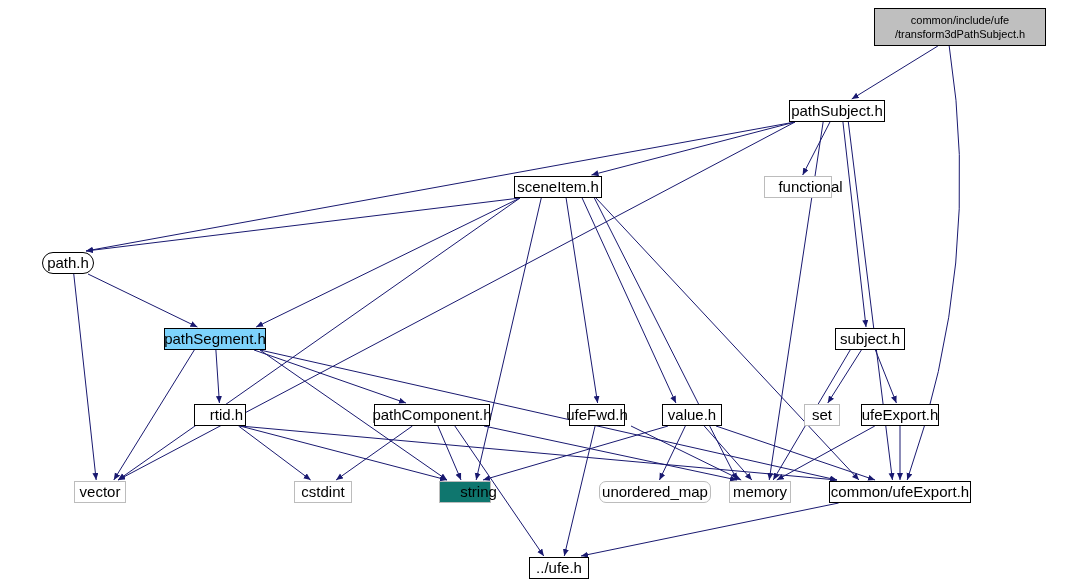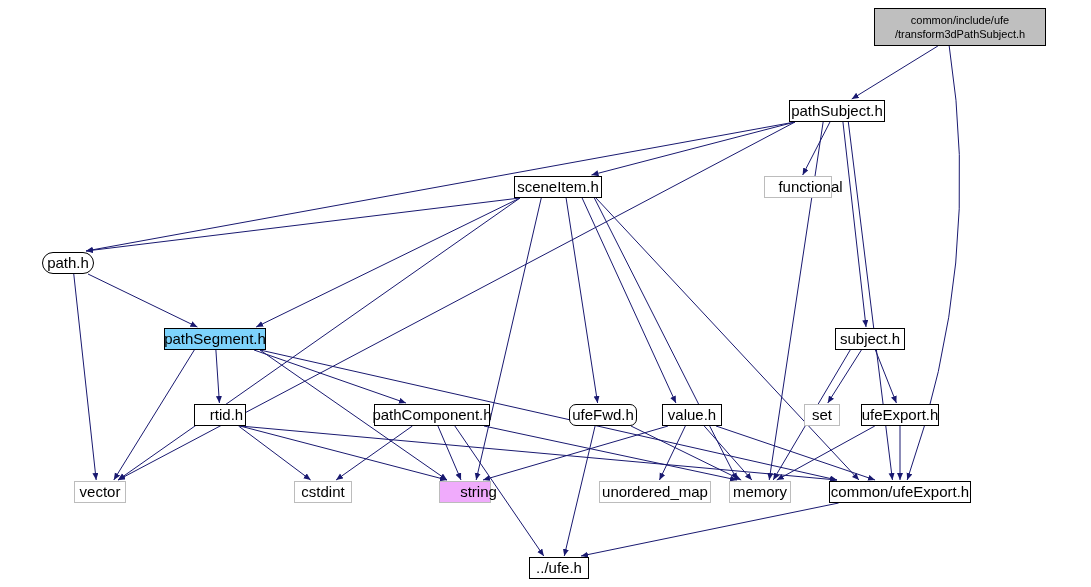--- a/index.html
+++ b/index.html
@@ -74,24 +74,24 @@
 <div class="node main" style="left: 874px; top: 8px; width: 172px; height: 38px; border-color: rgb(0, 0, 0); background: rgb(191, 191, 191);">common/include/ufe
 /transform3dPathSubject.h</div>
     <div class="node header" style="left: 789px; top: 100px; width: 96px; height: 22px; border-color: rgb(0, 0, 0); background: rgb(255, 255, 255);">pathSubject.h</div>
     <div class="node system" style="left: 764px; top: 176px; width: 68px; height: 22px; border-color: rgb(188, 188, 188); background: rgb(255, 255, 255); padding-left: 28px;">functional</div>
     <div class="node header" style="left: 514px; top: 176px; width: 88px; height: 22px; border-color: rgb(0, 0, 0); background: rgb(255, 255, 255);">sceneItem.h</div>
     <div class="node header" style="left: 42px; top: 252px; width: 52px; height: 22px; border-color: rgb(0, 0, 0); background: rgb(255, 255, 255); border-radius: 11px;">path.h</div>
     <div class="node header" style="left: 164px; top: 328px; width: 102px; height: 22px; border-color: rgb(0, 0, 0); background: #7dd3fc;">pathSegment.h</div>
     <div class="node header" style="left: 835px; top: 328px; width: 70px; height: 22px; border-color: rgb(0, 0, 0); background: rgb(255, 255, 255);">subject.h</div>
     <div class="node header" style="left: 194px; top: 404px; width: 52px; height: 22px; border-color: rgb(0, 0, 0); background: rgb(255, 255, 255); padding-left: 16px;">rtid.h</div>
     <div class="node header" style="left: 374px; top: 404px; width: 116px; height: 22px; border-color: rgb(0, 0, 0); background: rgb(255, 255, 255);">pathComponent.h</div>
-    <div class="node header" style="left: 569px; top: 404px; width: 68px; height: 22px; border-color: rgb(0, 0, 0); background: rgb(255, 255, 255); border-radius: 7px;">ufeFwd.h</div>
+    <div class="node header" style="left: 569px; top: 404px; width: 56px; height: 22px; border-color: rgb(0, 0, 0); background: rgb(255, 255, 255);">ufeFwd.h</div>
     <div class="node header" style="left: 662px; top: 404px; width: 60px; height: 22px; border-color: rgb(0, 0, 0); background: rgb(255, 255, 255);">value.h</div>
     <div class="node system" style="left: 804px; top: 404px; width: 36px; height: 22px; border-color: rgb(188, 188, 188); background: rgb(255, 255, 255);">set</div>
     <div class="node header" style="left: 861px; top: 404px; width: 78px; height: 22px; border-color: rgb(0, 0, 0); background: rgb(255, 255, 255);">ufeExport.h</div>
     <div class="node system" style="left: 74px; top: 481px; width: 52px; height: 22px; border-color: rgb(188, 188, 188); background: rgb(255, 255, 255);">vector</div>
     <div class="node system" style="left: 294px; top: 481px; width: 58px; height: 22px; border-color: rgb(188, 188, 188); background: rgb(255, 255, 255);">cstdint</div>
-    <div class="node system" style="left: 439px; top: 481px; width: 52px; height: 22px; border-color: rgb(188, 188, 188); background: #f0abfc; padding-left: 30px;">string</div>
-    <div class="node system" style="left: 599px; top: 481px; width: 112px; height: 22px; border-color: rgb(188, 188, 188); background: rgb(255, 255, 255);">unordered_map</div>
+    <div class="node system" style="left: 439px; top: 481px; width: 52px; height: 22px; border-color: rgb(188, 188, 188); background: #0f766e; padding-left: 30px;">string</div>
+    <div class="node system" style="left: 599px; top: 481px; width: 112px; height: 22px; border-color: rgb(188, 188, 188); background: rgb(255, 255, 255); border-radius: 7px;">unordered_map</div>
     <div class="node system" style="left: 729px; top: 481px; width: 62px; height: 22px; border-color: rgb(188, 188, 188); background: rgb(255, 255, 255);">memory</div>
     <div class="node header" style="left: 829px; top: 481px; width: 142px; height: 22px; border-color: rgb(0, 0, 0); background: rgb(255, 255, 255);">common/ufeExport.h</div>
     <div class="node header" style="left: 529px; top: 557px; width: 60px; height: 22px; border-color: rgb(0, 0, 0); background: rgb(255, 255, 255);">../ufe.h</div>
   </div>
 
 </body></html>

